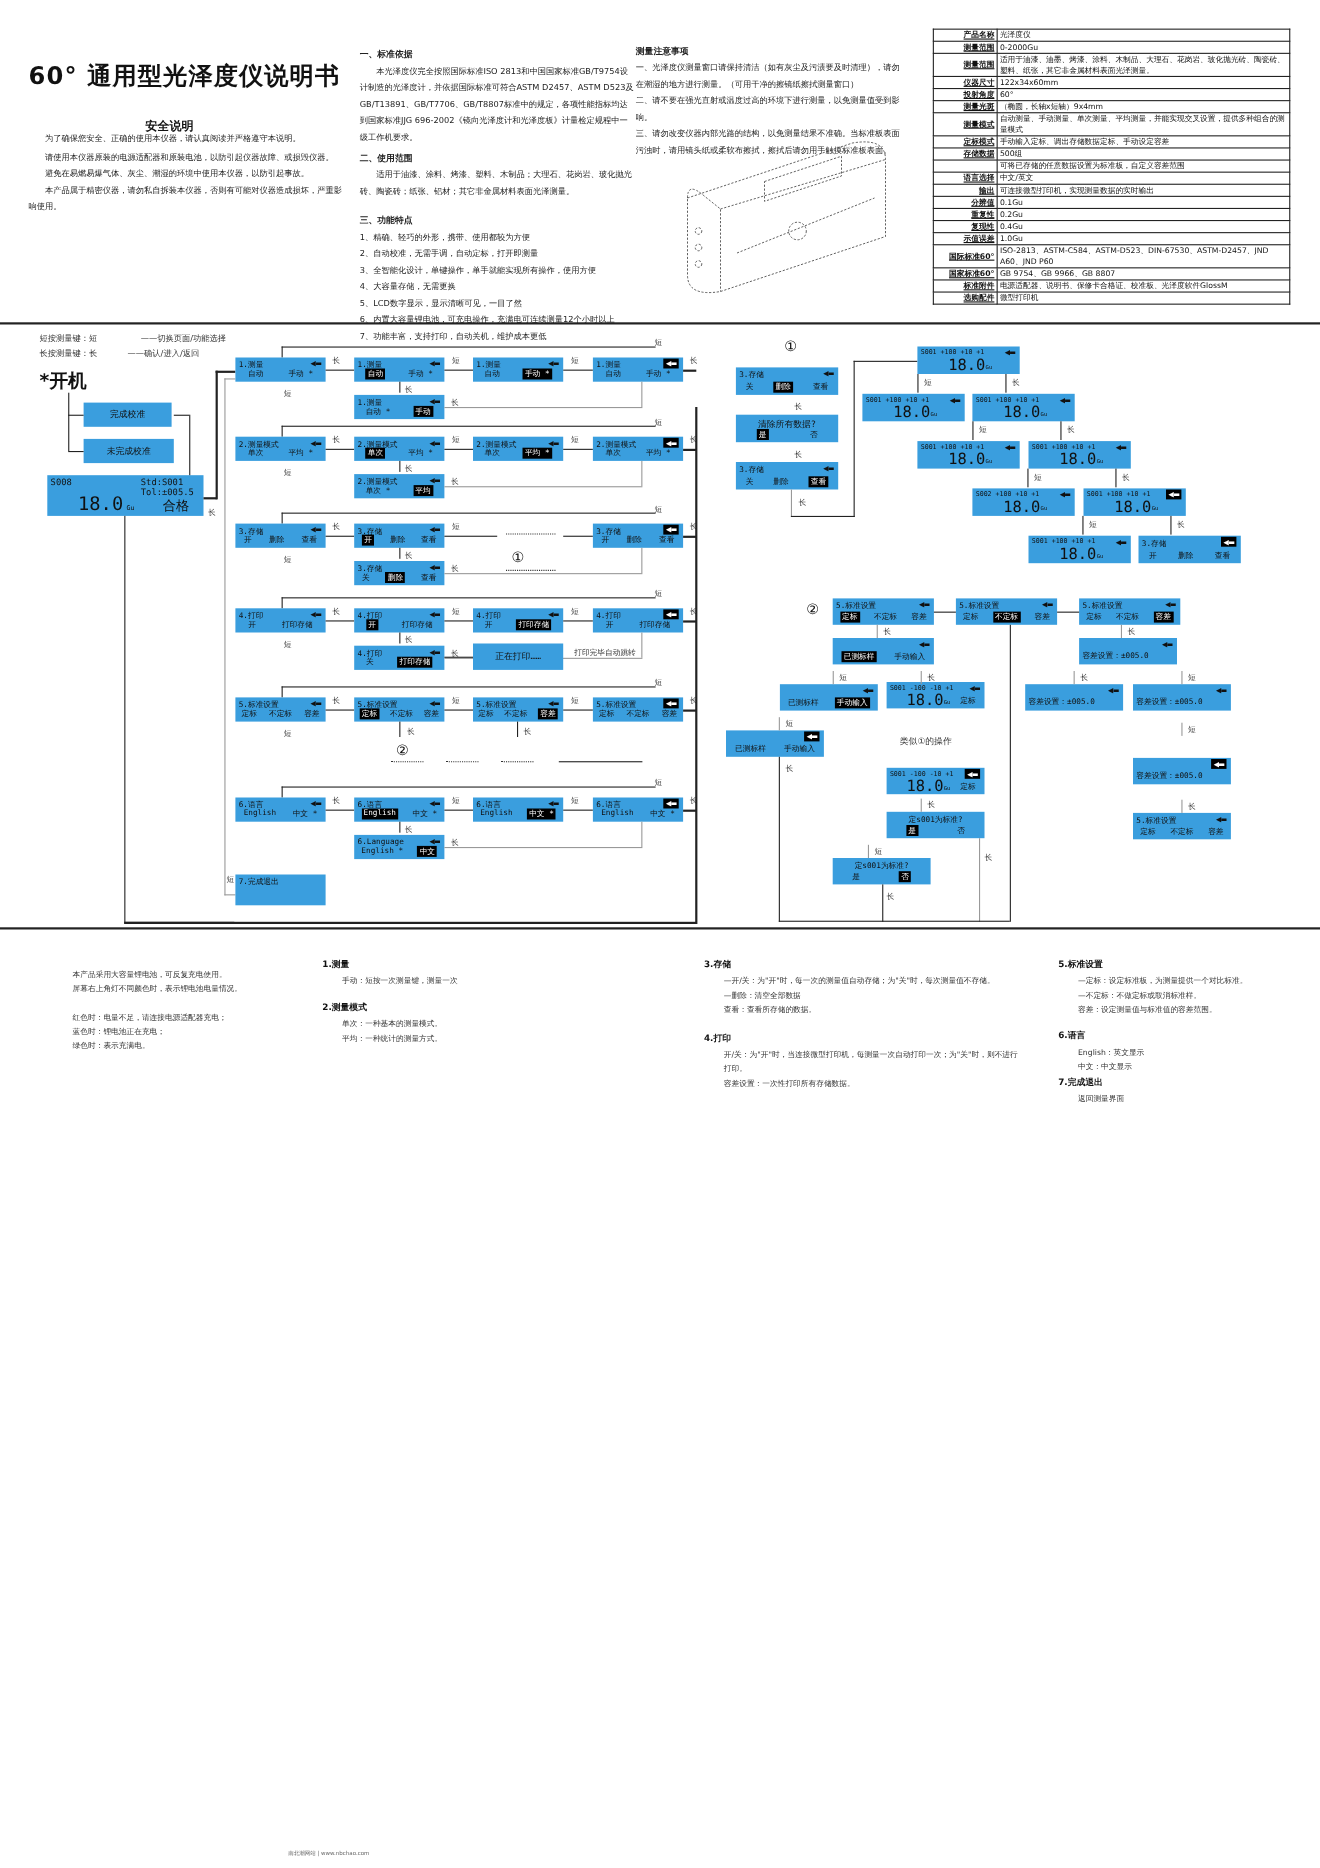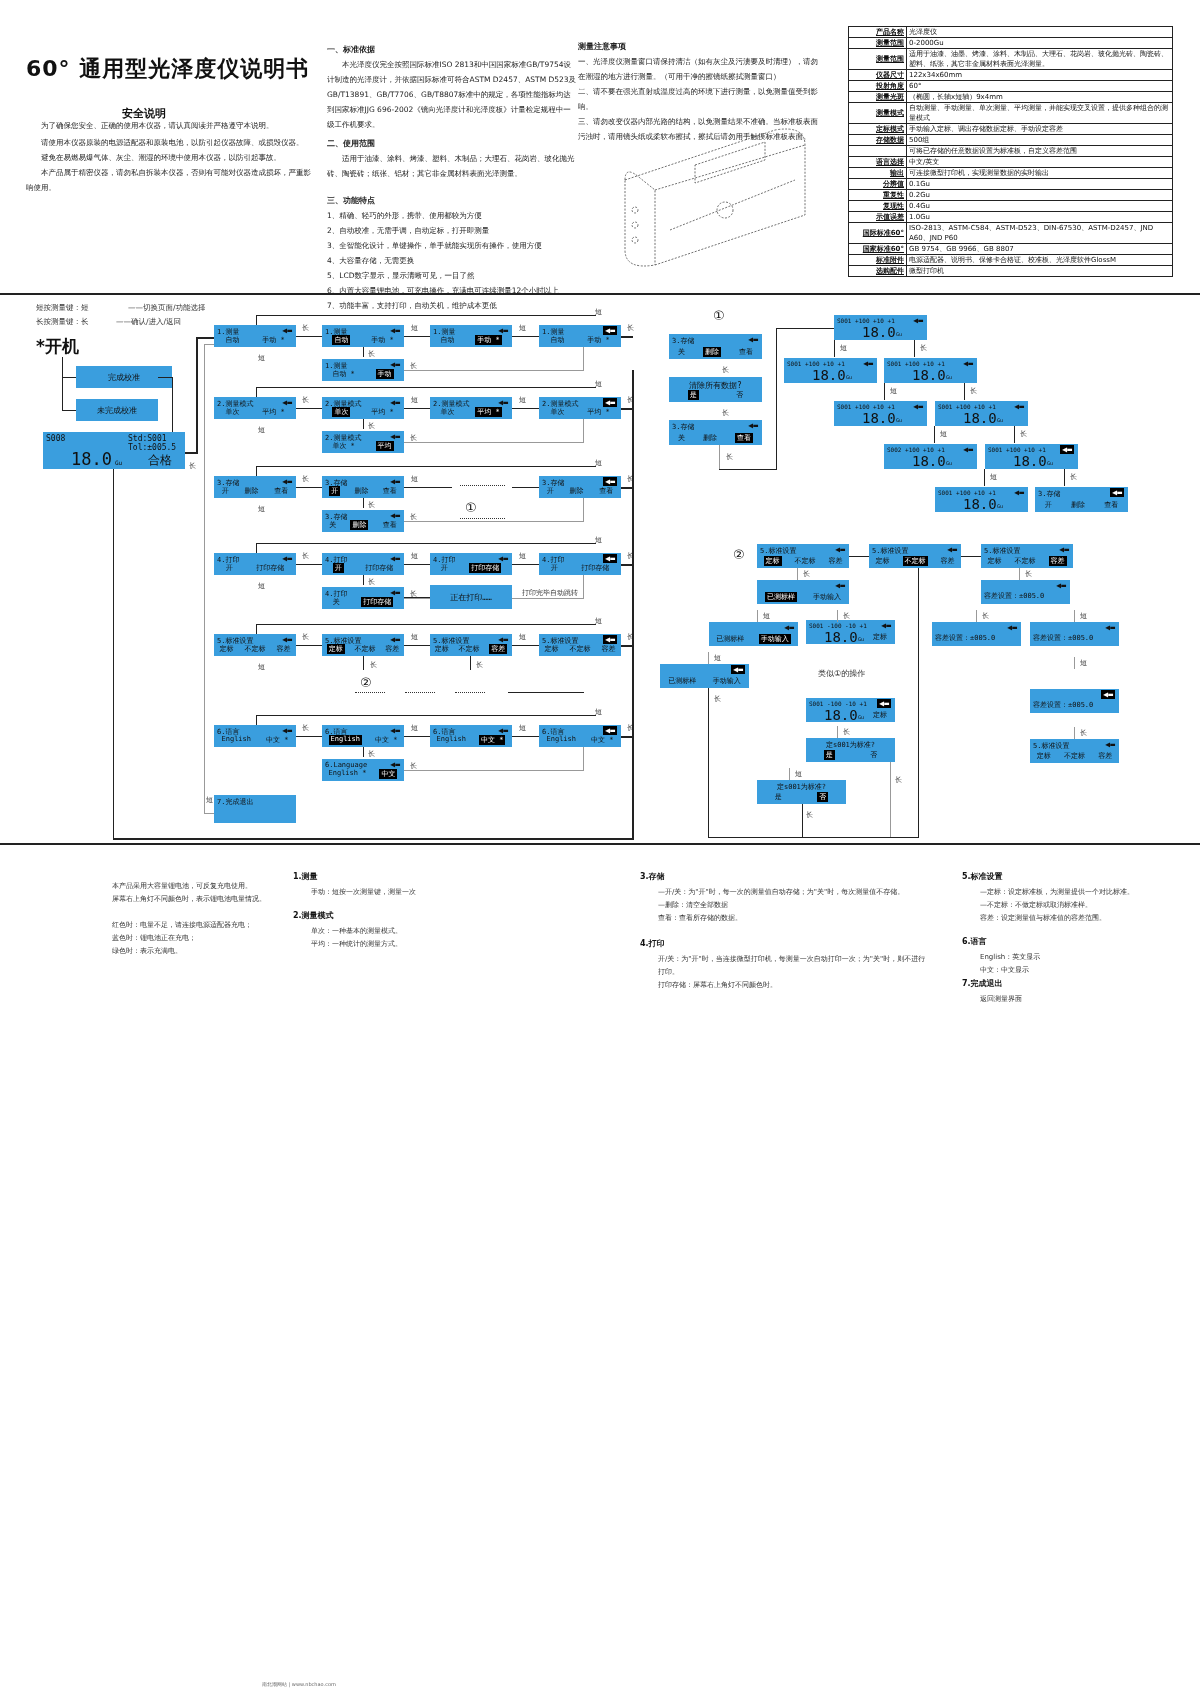--- a/index.html
+++ b/index.html
@@ -31,21 +31,21 @@
   .inst .hd { font-weight: bold; font-size: 8px; color: #111; margin-bottom: 3px; }
   .inst .it { padding-left: 18px; }
   .footer { left: 262px; top: 1681px; font-size: 5px; color: #666; }
   .device { position: absolute; left: 615px; top: 120px; width: 200px; height: 150px; }
 </style>
 </head>
 <body>
 
 <div class="abs title">60° 通用型光泽度仪说明书</div>
 
-<div class="abs" style="left:122px;top:103px;font-family:Liberation Serif, serif;">
+<div class="abs" style="left:132px;top:103px;">
   <span class="h-center">安全说明</span>
 </div>
 <div class="abs para" style="left:26px;top:118px;width:285px;">
   <p>为了确保您安全、正确的使用本仪器，请认真阅读并严格遵守本说明。</p>
   <p style="margin-top:2px">请使用本仪器原装的电源适配器和原装电池，以防引起仪器故障、或损毁仪器。</p>
   <p>避免在易燃易爆气体、灰尘、潮湿的环境中使用本仪器，以防引起事故。</p>
   <p>本产品属于精密仪器，请勿私自拆装本仪器，否则有可能对仪器造成损坏，严重影响使用。</p>
 </div>
 
 <div class="abs para" style="left:327px;top:38px;width:250px;">
@@ -173,21 +173,21 @@
 
 <div class="abs hr" style="top:293px;"></div>
 
 <div class="lbl" style="left:36px;top:303px;font-size:7.5px;">短按测量键：短</div>
 <div class="lbl" style="left:128px;top:303px;font-size:7.5px;">——切换页面/功能选择</div>
 <div class="lbl" style="left:36px;top:317px;font-size:7.5px;">长按测量键：长</div>
 <div class="lbl" style="left:116px;top:317px;font-size:7.5px;">——确认/进入/返回</div>
 
 <div class="abs" style="left:36px;top:335px;font-size:17px;font-weight:bold;">*开机</div>
 
-<div class="lcd" style="left:76px;top:366px;width:96px;height:22px;">
+<div class="lcd" style="left:76px;top:366px;width:80px;height:22px;">
     <div class="ctr">完成校准</div>
   </div>
 <div class="lcd" style="left:76px;top:399px;width:82px;height:22px;">
     <div class="ctr">未完成校准</div>
   </div>
 
 <div class="lcd" style="left:43px;top:432px;width:142px;height:37px;">
   <span class="t" style="font-size:8px">S008</span>
   <span class="abs" style="left:85px;top:2px;font-size:8px;">Std:S001</span>
   <span class="abs" style="left:85px;top:11px;font-size:8px;">Tol:±005.5</span>
@@ -808,21 +808,21 @@
     <div class="ln" style="left: 802px; top: 804px; width: 1px; height: 34px;"></div>
     <div class="lbl" style="left: 806px; top: 810px;">长</div>
     <div class="lg" style="left: 890px; top: 762px; width: 1px; height: 76px;"></div>
     <div class="lbl" style="left: 895px; top: 775px;">长</div>
     <div class="ln" style="left: 918px; top: 568px; width: 1px; height: 270px;"></div>
     <div class="ln" style="left: 708px; top: 837px; width: 210px; height: 1px;"></div>
   </div>
 
 <div class="abs hr" style="top:843px;height:2px;"></div>
 
-<div class="abs inst" style="left:66px;top:880px;width:220px;margin-left:46px;">
+<div class="abs inst" style="left:66px;top:880px;width:220px;">
   <div>本产品采用大容量锂电池，可反复充电使用。</div>
   <div>屏幕右上角灯不同颜色时，表示锂电池电量情况。</div>
   <div style="height:13px"></div>
   <div>红色时：电量不足，请连接电源适配器充电；</div>
   <div>蓝色时：锂电池正在充电；</div>
   <div>绿色时：表示充满电。</div>
 </div>
 
 <div class="abs inst" style="left:293px;top:870px;width:305px;">
   <div class="hd">1.测量</div>
@@ -832,21 +832,21 @@
   <div class="it">平均：一种统计的测量方式。</div>
 </div>
 
 <div class="abs inst" style="left:640px;top:870px;width:290px;">
   <div class="hd">3.存储</div>
   <div class="it">—开/关：为"开"时，每一次的测量值自动存储；为"关"时，每次测量值不存储。</div>
   <div class="it">—删除：清空全部数据</div>
   <div class="it">查看：查看所存储的数据。</div>
   <div class="hd" style="margin-top:12px">4.打印</div>
   <div class="it">开/关：为"开"时，当连接微型打印机，每测量一次自动打印一次；为"关"时，则不进行打印。</div>
-  <div class="it">打印存储：屏幕右上角灯不同颜色时。</div>
+  <div class="it">容差设置：一次性打印所有存储数据。</div>
 </div>
 
 <div class="abs inst" style="left:962px;top:870px;width:200px;">
   <div class="hd">5.标准设置</div>
   <div class="it">—定标：设定标准板，为测量提供一个对比标准。</div>
   <div class="it">—不定标：不做定标或取消标准样。</div>
   <div class="it">容差：设定测量值与标准值的容差范围。</div>
   <div class="hd" style="margin-top:10px">6.语言</div>
   <div class="it">English：英文显示</div>
   <div class="it">中文：中文显示</div>

